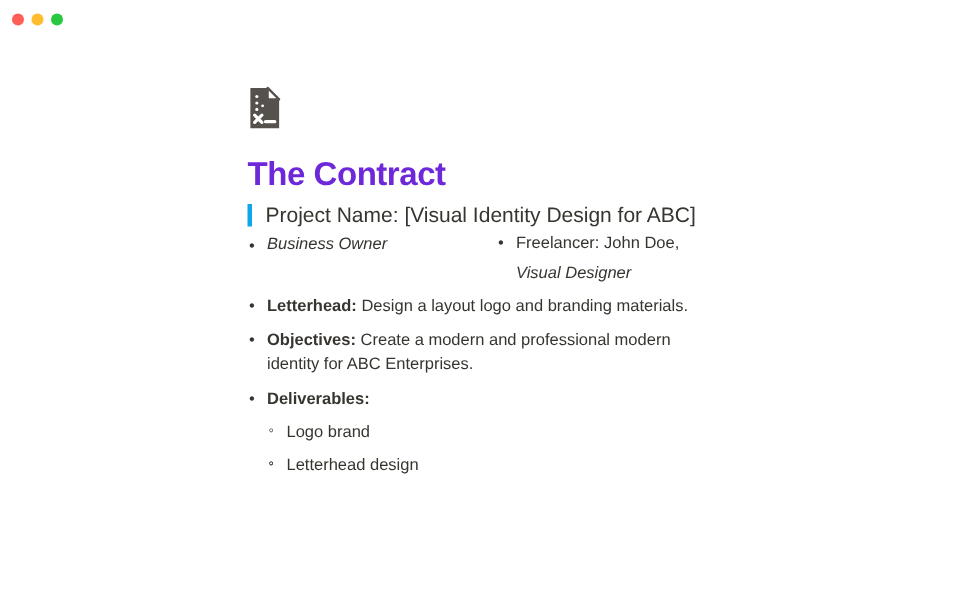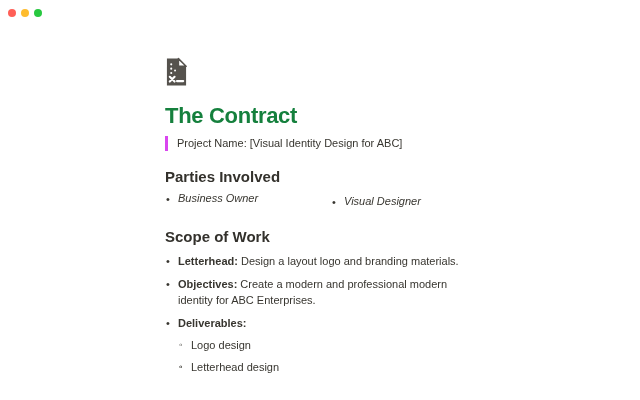--- a/index.html
+++ b/index.html
@@ -28,30 +28,30 @@
     left: 165px; top: 57px;
     width: 318px;
   }
   .page-icon { display: block; width: 23px; height: 30px; }
 
   .page-title {
     margin-top: 17px;
     font-size: 22px;
     font-weight: 700;
     letter-spacing: -0.3px;
-    color: #15803d;
+    color: #6d28d9;
     line-height: 1.1;
   }
 
   .quote {
     margin-top: 8px;
     display: flex; align-items: flex-end;
-    border-left: 3px solid #d946ef;
+    border-left: 3px solid #0ea5e9;
     padding-left: 9px;
-    font-size: 11px;
+    font-size: 14px;
     line-height: 15px;
     min-height: 15px;
   }
 
   h2.section-heading {
     font-size: 15px;
     font-weight: 700;
     color: #33312c;
     line-height: 18px;
   }
@@ -112,55 +112,54 @@
     <path d="M5 20 L10 25 M10 20 L5 25" stroke="#ffffff" stroke-width="2.2" stroke-linecap="round"></path>
     <path d="M12.5 24.5 H19" stroke="#ffffff" stroke-width="2.2" stroke-linecap="round"></path>
   </svg>
 
   <h1 class="page-title">The Contract</h1>
 
   <div class="quote">
     <span>Project Name: [Visual Identity Design for ABC]</span>
   </div>
 
-  <h2 class="section-heading h-parties">Parties Involved</h2>
 
   <div class="columns">
     <div class="col col-left">
       <div class="bullet-item">
         <span class="marker">•</span>
         <div class="italic-line">Business Owner</div>
       </div>
     </div>
     <div class="col col-right">
       <div class="bullet-item">
         <span class="marker">•</span>
+        <span>Freelancer: John Doe,</span>
         <div class="italic-line">Visual Designer</div>
       </div>
     </div>
   </div>
 
-  <h2 class="section-heading h-scope">Scope of Work</h2>
 
   <ul class="bullet-list">
     <li class="bullet-item lvl1">
       <span class="marker">•</span>
       <b class="inline-label">Letterhead:</b><span> Design a layout logo and branding materials.</span>
     </li>
     <li class="bullet-item lvl1">
       <span class="marker">•</span>
       <b class="inline-label">Objectives:</b><span> Create a modern and professional modern identity for ABC Enterprises.</span>
     </li>
     <li class="bullet-item lvl1">
       <span class="marker">•</span>
       <b class="inline-label">Deliverables:</b>
     </li>
     <li class="bullet-item lvl2">
       <span class="marker open">◦</span>
-      <span>Logo design</span>
+      <span>Logo brand</span>
     </li>
     <li class="bullet-item lvl2">
       <span class="marker open">◦</span>
     </li>
     <li class="bullet-item lvl2">
       <span class="marker open">◦</span>
       <span>Letterhead design</span>
     </li>
   </ul>
 

